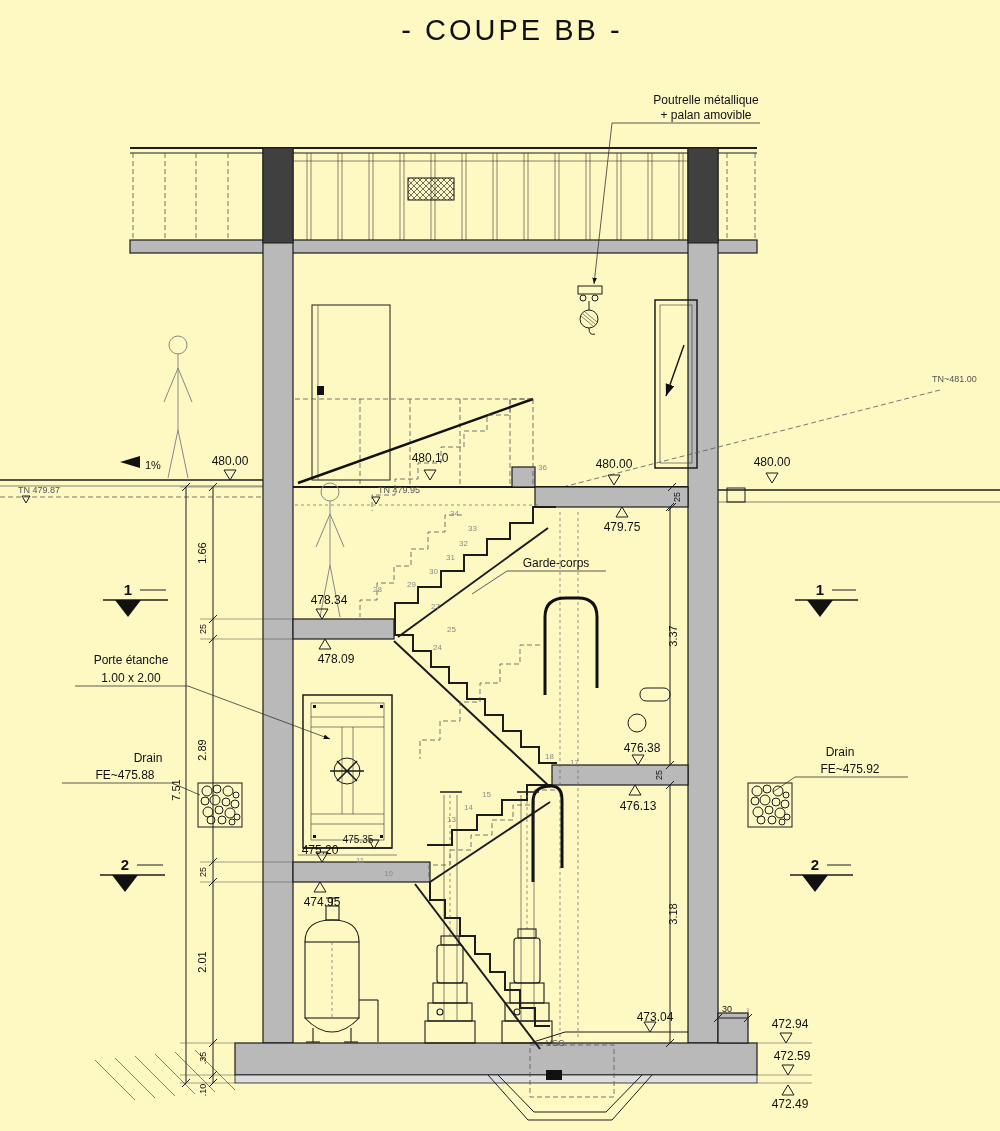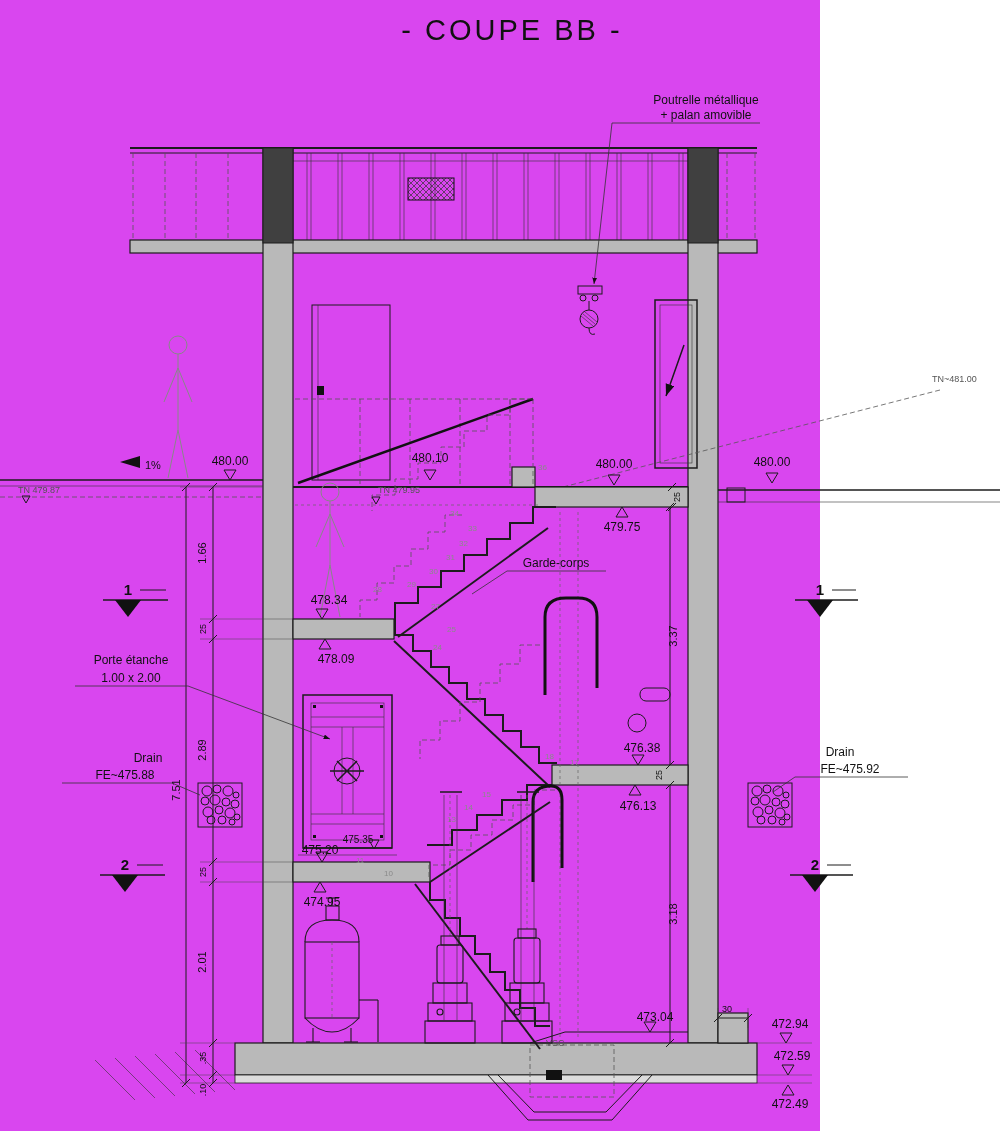--- a/index.html
+++ b/index.html
@@ -1,16 +1,16 @@
 <!DOCTYPE html>
 <html><head>
 <meta charset="utf-8">
 <style>
   html,body{margin:0;padding:0;background:#ffffff;}
-  #stage{width:820px;height:1131px;position:relative;background:#d946ef;}
+  #stage{width:1000px;height:1131px;position:relative;background:#fef9c3;}
   svg{display:block;}
   text{font-family:"Liberation Sans", sans-serif;fill:#111;}
   .ttl{font-size:29px;letter-spacing:3px;}
   .lab{font-size:12px;}
   .lev{font-size:12px;}
   .lev-s{font-size:10px;}
   .dim{font-size:11px;}
   .dim-s{font-size:9px;}
   .sn{font-size:8px;fill:#8a8a8a;}
   .tn{font-size:9px;fill:#555;}

